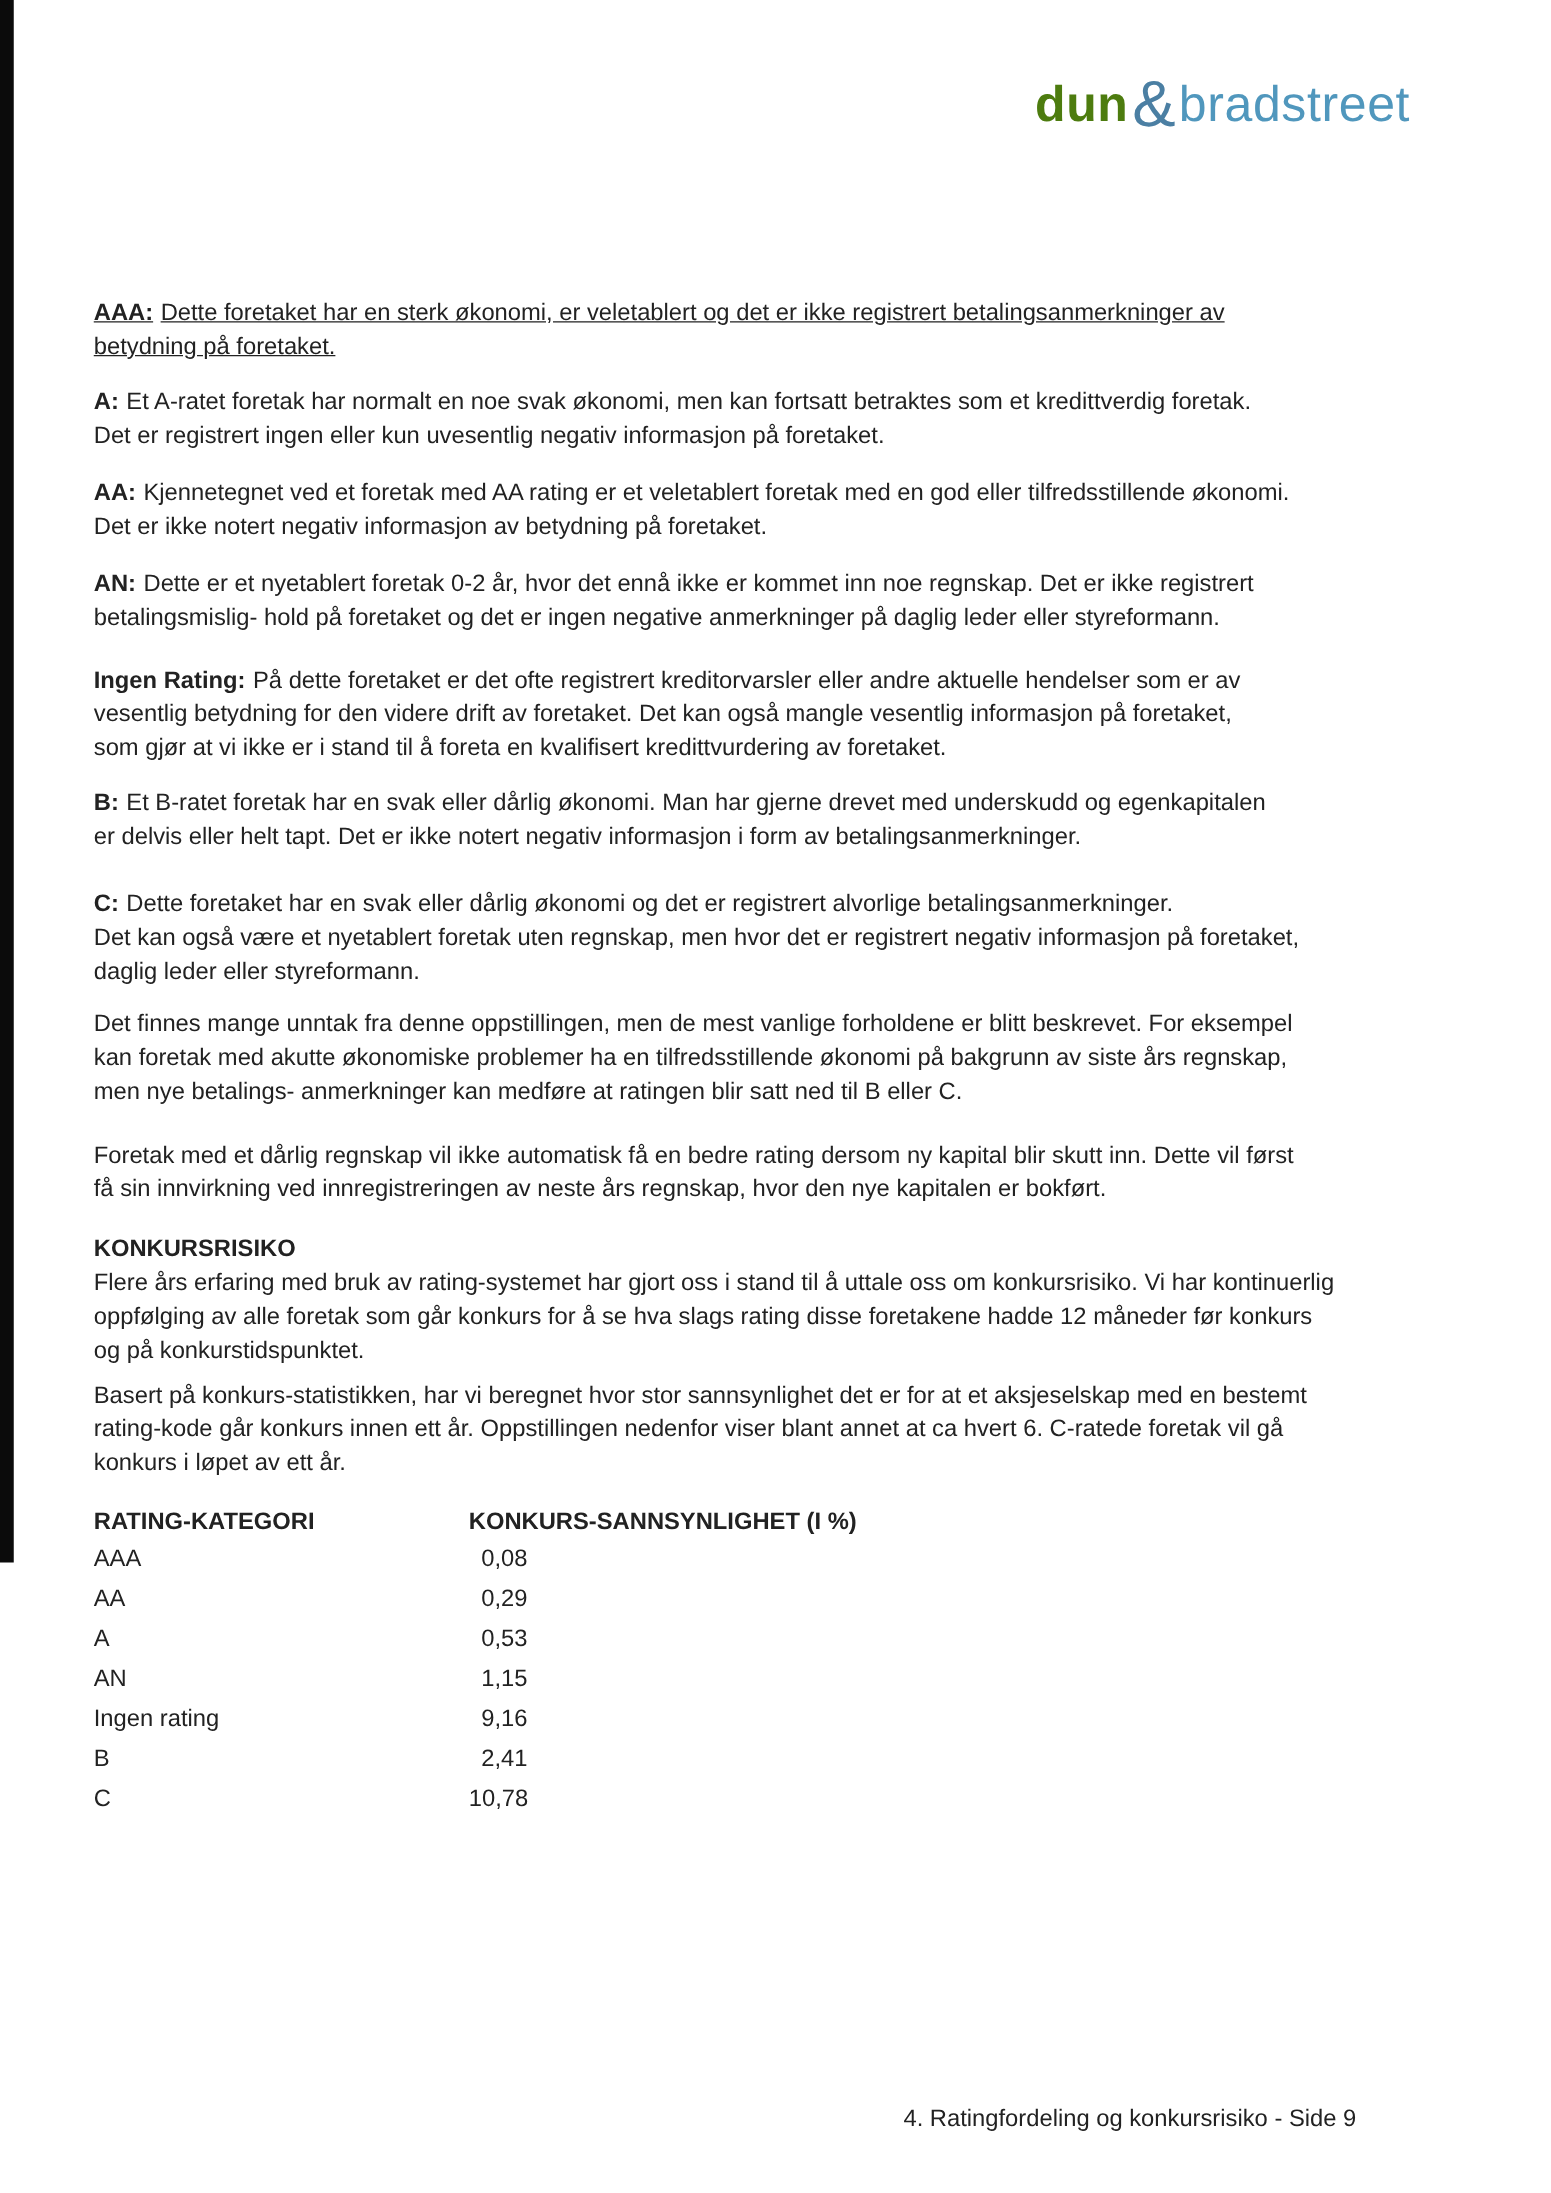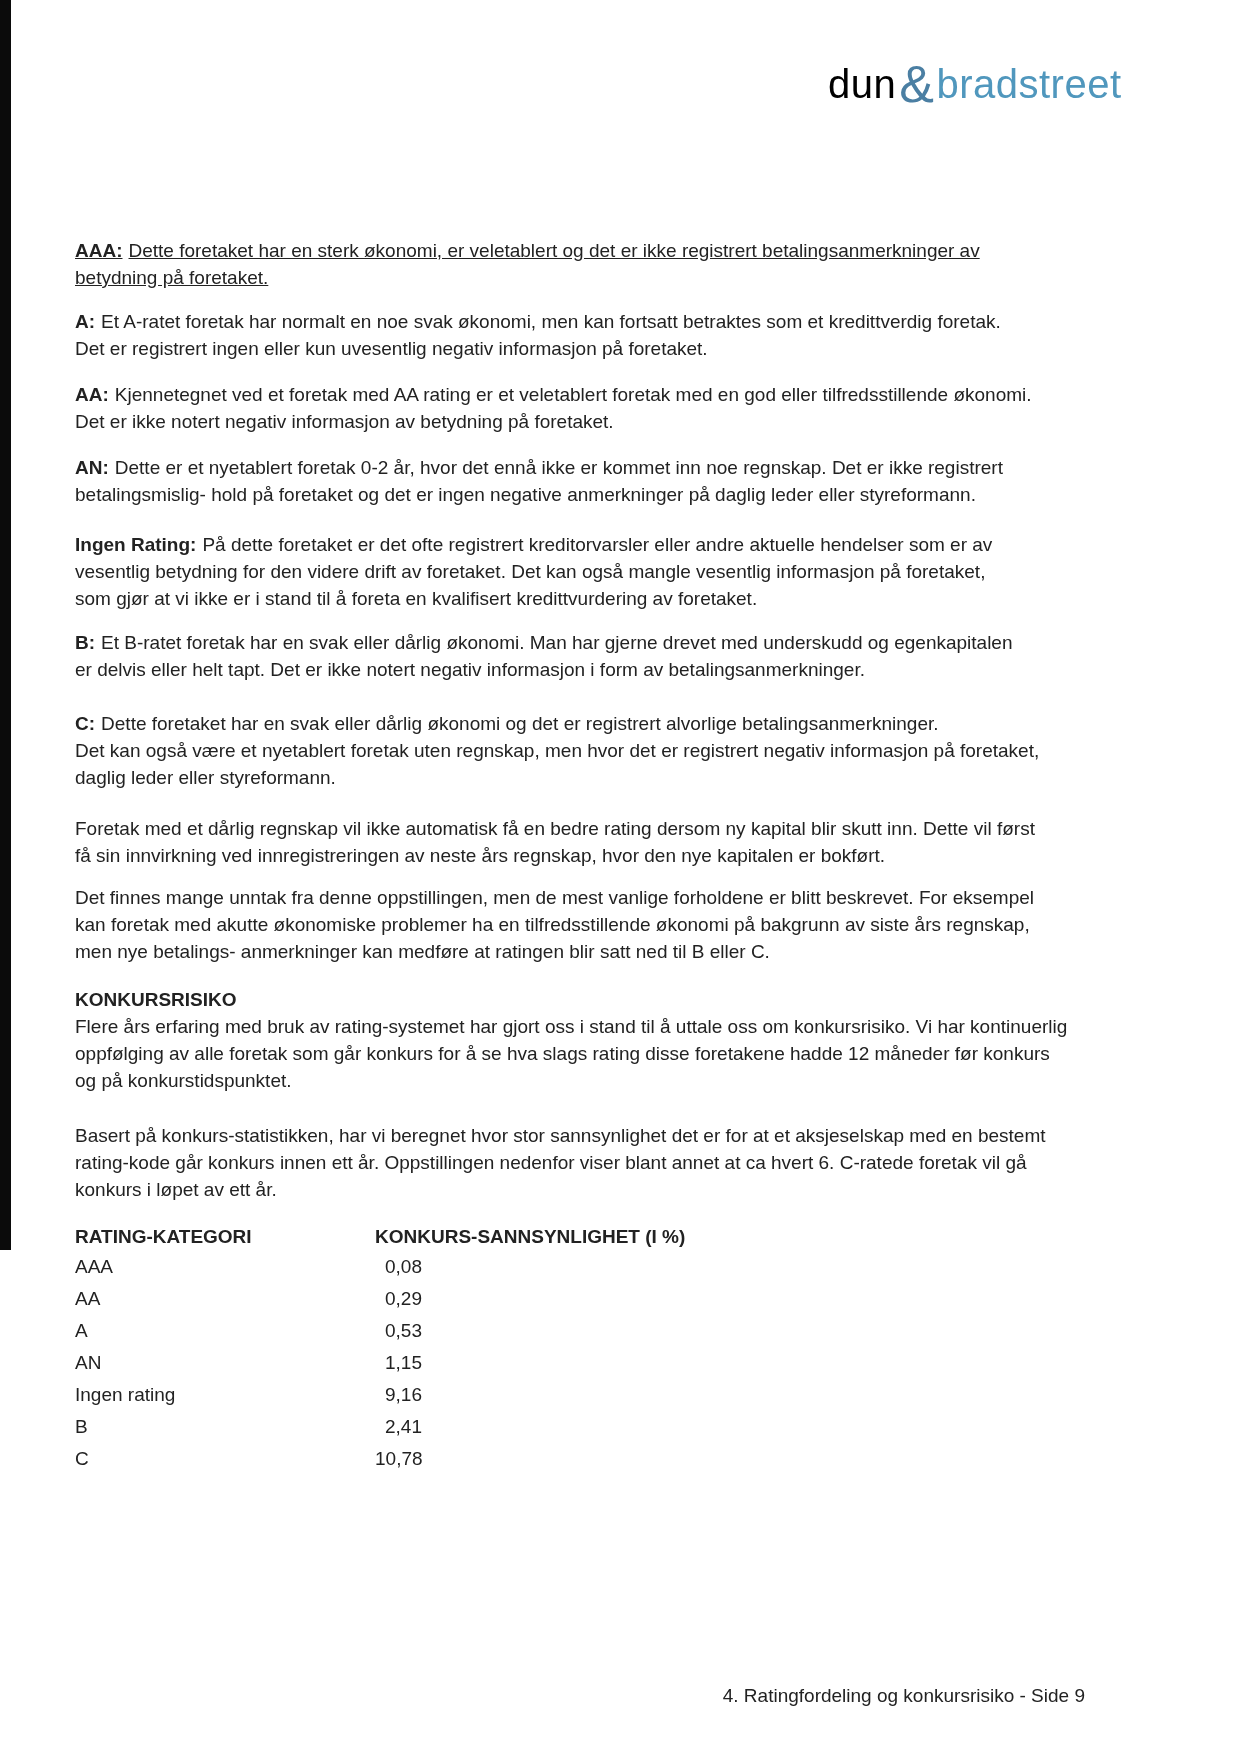--- a/index.html
+++ b/index.html
@@ -31,30 +31,30 @@
   .c1{display:inline-block;width:300px;vertical-align:top;}
   .c2{display:inline-block;width:47px;text-align:right;vertical-align:top;}
   .updated{font-style:italic;font-size:20px;}
   .footer{
     position:absolute;top:1685px;right:156px;font-size:19px;line-height:22px;color:#222;
   }
   
   .mt-p1{margin-top:237px;text-decoration:underline;} .mt-p2{margin-top:19px;} .mt-p3{margin-top:17px;}
   .mt-p4{margin-top:19px;}  .mt-p5{margin-top:23px;} .mt-p6{margin-top:17px;}
   .mt-p7{margin-top:27px;}  .mt-p8{margin-top:15px;} .mt-p9{margin-top:24px;}
-  .mt-kr{margin-top:21px;}  .mt-bas{margin-top:28px;} .mt-tab{margin-top:20px;}
+  .mt-kr{margin-top:21px;}  .mt-bas{margin-top:9px;} .mt-tab{margin-top:20px;}
   .mt-upd{margin-top:24px;}
 </style>
 </head>
 <body>
 
 <div class="left-bar"></div>
 
 <div class="logo">
-  <span style="color:#000000;">dun</span><span class="amp" style="color:#4B7FA3;">&amp;</span><span style="color:#5097BD;">bradstreet</span>
+  <span style="color:#4d7c0f;font-weight:bold;">dun</span><span class="amp" style="color:#4B7FA3;">&amp;</span><span style="color:#5097BD;">bradstreet</span>
 </div>
 
 <div class="content">
 
   <div class="para mt-p1">
     <b>AAA:</b><span class="pt">Dette foretaket har en sterk økonomi, er veletablert og det er ikke registrert betalingsanmerkninger av
 betydning på foretaket.</span>
   </div>
 
   <div class="para mt-p3">
@@ -82,29 +82,29 @@
     <b>B:</b><span class="pt">Et B-ratet foretak har en svak eller dårlig økonomi. Man har gjerne drevet med underskudd og egenkapitalen
 er delvis eller helt tapt. Det er ikke notert negativ informasjon i form av betalingsanmerkninger.</span>
   </div>
 
   <div class="para mt-p7">
     <b>C:</b><span class="pt">Dette foretaket har en svak eller dårlig økonomi og det er registrert alvorlige betalingsanmerkninger.
 Det kan også være et nyetablert foretak uten regnskap, men hvor det er registrert negativ informasjon på foretaket,
 daglig leder eller styreformann.</span>
   </div>
 
-  <div class="para mt-p9">
-    <span class="pt">Foretak med et dårlig regnskap vil ikke automatisk få en bedre rating dersom ny kapital blir skutt inn. Dette vil først
-få sin innvirkning ved innregistreringen av neste års regnskap, hvor den nye kapitalen er bokført.</span>
-  </div>
-
   <div class="para mt-p8">
     <span class="pt">Det finnes mange unntak fra denne oppstillingen, men de mest vanlige forholdene er blitt beskrevet. For eksempel
 kan foretak med akutte økonomiske problemer ha en tilfredsstillende økonomi på bakgrunn av siste års regnskap,
 men nye betalings- anmerkninger kan medføre at ratingen blir satt ned til B eller C.</span>
+  </div>
+
+  <div class="para mt-p9">
+    <span class="pt">Foretak med et dårlig regnskap vil ikke automatisk få en bedre rating dersom ny kapital blir skutt inn. Dette vil først
+få sin innvirkning ved innregistreringen av neste års regnskap, hvor den nye kapitalen er bokført.</span>
   </div>
 
   <div class="para mt-kr">
     <div class="h">KONKURSRISIKO</div>
     <span class="pt">Flere års erfaring med bruk av rating-systemet har gjort oss i stand til å uttale oss om konkursrisiko. Vi har kontinuerlig
 oppfølging av alle foretak som går konkurs for å se hva slags rating disse foretakene hadde 12 måneder før konkurs
 og på konkurstidspunktet.</span>
   </div>
 
   <div class="para mt-bas">

